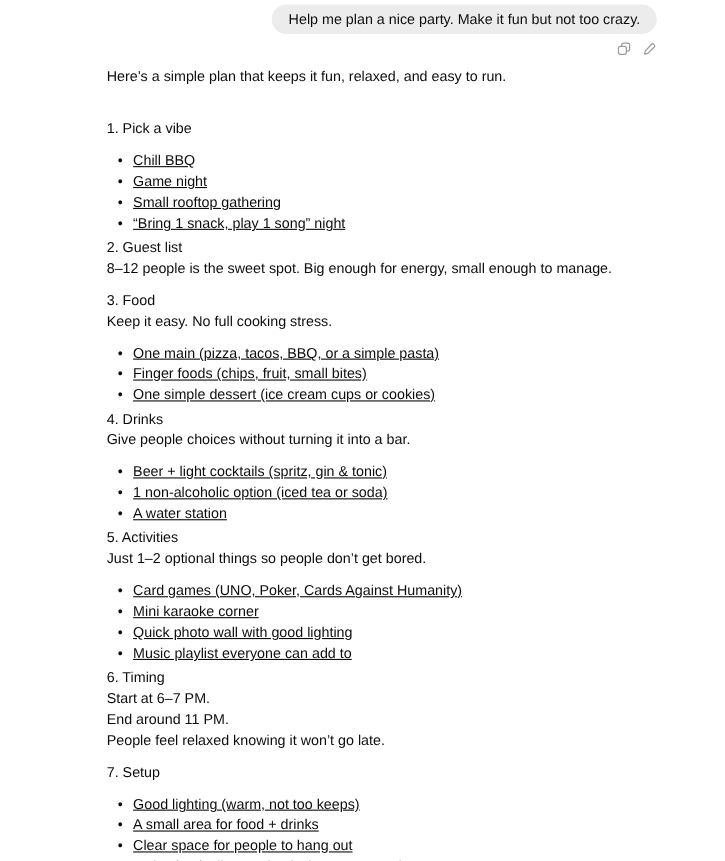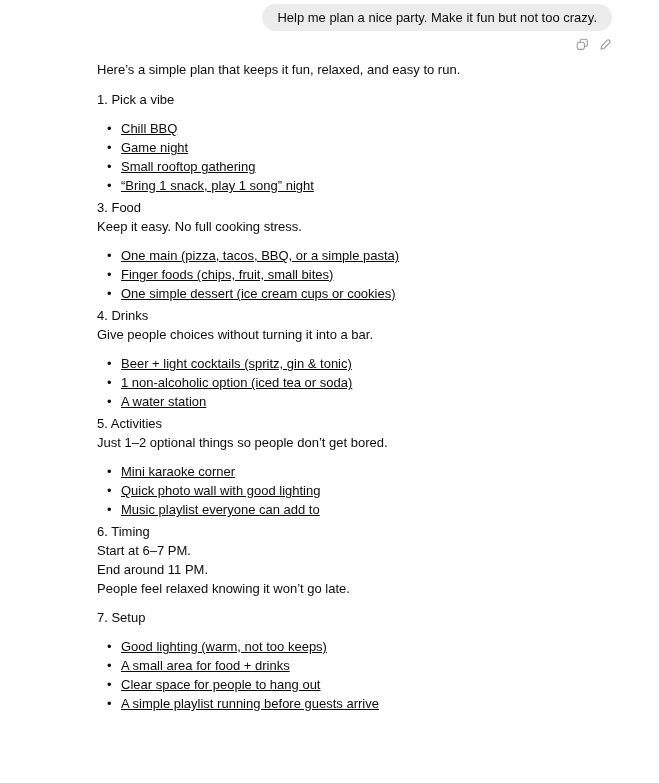--- a/index.html
+++ b/index.html
@@ -11,21 +11,21 @@
   *{box-sizing:border-box;}
   html,body{margin:0;padding:0;}
   body{
     width:659px;height:783px;overflow:hidden;
     background:var(--page-bg);
     font-family:"Liberation Sans",sans-serif;
     font-size:13px;line-height:19px;color:var(--text);
   }
   .page{
     width:659px;height:783px;
-    padding:4px 47px 0 97px;
+    padding:4px 62px 0 97px;
     overflow:hidden;
   }
   
   .user-row{display:flex;justify-content:flex-end;}
   .bubble{
     background:var(--bubble-bg);
     border-radius:15px;
     padding:4px 15px;
     max-width:460px;
     color:var(--text);
@@ -38,21 +38,21 @@
     height:13px;
   }
   .icon-btn{
     background:none;border:0;padding:0;margin:0;cursor:pointer;
     display:flex;align-items:center;justify-content:center;
     color:var(--icon-gray);height:13px;
   }
   .icon-btn svg{display:block;}
   
   .assistant p{margin:0 0 10px;}
-  .assistant p.intro{margin:0 0 11px;}
+  .assistant p.intro{margin:0 0 28px;}
   .assistant strong{font-weight:normal;}
   .sec-list{
     list-style:none;
     margin:9px 0 3px;
     padding:0 0 0 24px;
   }
   .sec-list li{
     position:relative;
     margin:0;padding:0;text-decoration:underline;
   }
@@ -96,20 +96,26 @@
       <strong class="sec-heading">1. Pick a vibe</strong>
     <br></p>
     <ul class="sec-list">
             <li>Chill BBQ</li>
             <li>Game night</li>
             <li>Small rooftop gathering</li>
             <li>“Bring 1 snack, play 1 song” night</li>
           </ul>
   </section>
 
+  <section>
+    <p class="sec-p">
+      <strong class="sec-heading">2. Guest list</strong>
+    <br><span>8–12 people is the sweet spot. Big enough for energy, small enough to manage.</span></p>
+
+  </section>
 
   <section>
     <p class="sec-p">
       <strong class="sec-heading">3. Food</strong>
     <br><span>Keep it easy. No full cooking stress.</span></p>
     <ul class="sec-list">
             <li>One main (pizza, tacos, BBQ, or a simple pasta)</li>
             <li>Finger foods (chips, fruit, small bites)</li>
             <li>One simple dessert (ice cream cups or cookies)</li>
           </ul>
@@ -124,20 +130,21 @@
             <li>1 non-alcoholic option (iced tea or soda)</li>
             <li>A water station</li>
           </ul>
   </section>
 
   <section>
     <p class="sec-p">
       <strong class="sec-heading">5. Activities</strong>
     <br><span>Just 1–2 optional things so people don’t get bored.</span></p>
     <ul class="sec-list">
+            <li>Card games (UNO, Poker, Cards Against Humanity)</li>
             <li>Mini karaoke corner</li>
             <li>Quick photo wall with good lighting</li>
             <li>Music playlist everyone can add to</li>
           </ul>
   </section>
 
   <section>
     <p class="sec-p">
       <strong class="sec-heading">6. Timing</strong>
     <br><span>Start at 6–7 PM.</span><br><span>End around 11 PM.</span><br><span>People feel relaxed knowing it won’t go late.</span></p>

